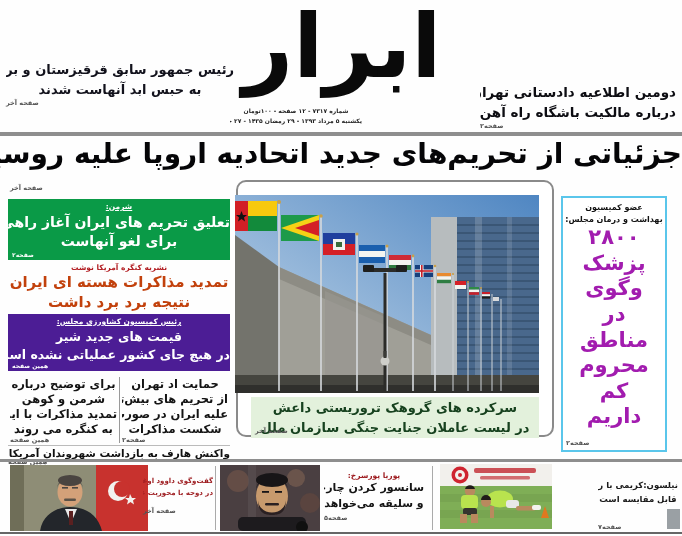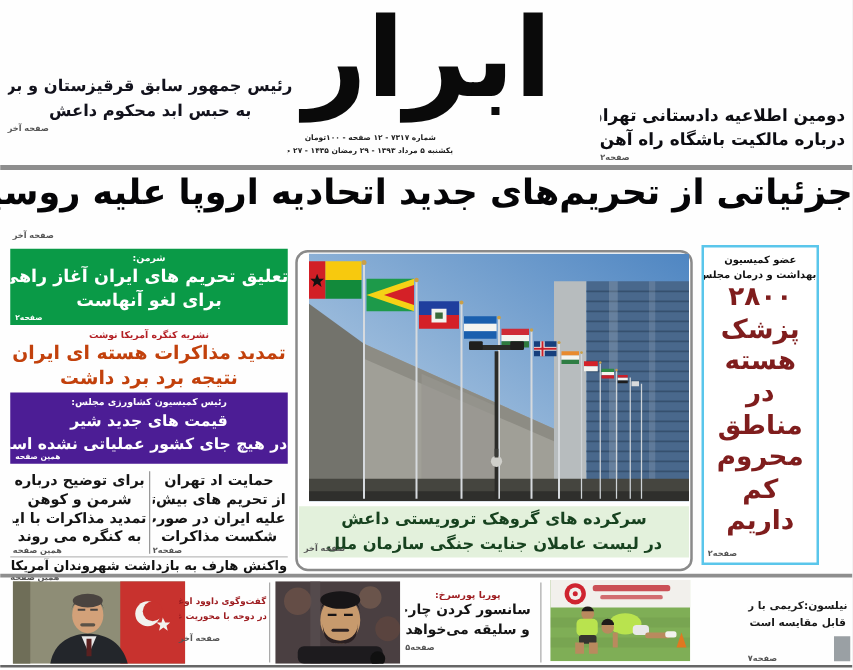--- a/index.html
+++ b/index.html
@@ -25,47 +25,47 @@
   .bar{left:0;right:0;background:#8e8e8e;}
   .headline{top:137px;left:0;right:0;text-align:center;font-size:28px;
         font-weight:bold;color:#050507;white-space:nowrap;}
 
   
   .lcol{left:8px;width:222px;box-sizing:border-box;}
   .green-box{top:199px;height:61px;background:#0a9a47;color:#fff;
         text-align:center;padding-top:3px;}
   .red-box{top:314px;height:57px;background:#4c1d95;color:#fff;
         text-align:center;padding-top:3px;}
-  .box-kicker{font-size:7.5px;font-weight:bold;line-height:1.4;}
+  .box-kicker{font-size:7.5px;font-weight:bold;line-height:1.4;text-decoration:underline;}
   .green-box .l1,.green-box .l2{font-size:14px;font-weight:bold;line-height:1.4;}
   .red-box .l1,.red-box .l2{font-size:12.5px;font-weight:bold;line-height:1.5;}
   .congress{top:263px;text-align:center;}
   .congress .kick{color:#b32025;font-size:7.5px;font-weight:bold;}
   .congress .l{font-size:15px;font-weight:bold;color:#c2410c;line-height:1.35;}
   .twocol{top:377px;height:66px;display:flex;}
   .twocol .col{width:50%;text-align:center;padding:0 2px;box-sizing:border-box;}
   .twocol .col:first-child{border-left:1px solid #999;}
   .twocol .ln{font-size:11.5px;font-weight:bold;color:#141414;line-height:1.3;}
   .hline{left:8px;width:222px;height:1px;background:#bbb;}
   .harf{top:447px;text-align:center;}
   .harf .t{font-size:10.5px;font-weight:bold;color:#101010;}
 
   
-  .photo-box{left:236px;top:200px;width:318px;height:257px;background:#fff;
-        border:2px solid #8a8a8a;border-radius:10px;padding:1px;box-sizing:border-box;}
+  .photo-box{left:236px;top:180px;width:318px;height:257px;background:#fff;
+        border:2px solid #8a8a8a;border-radius:10px;padding:13px;box-sizing:border-box;}
   .photo-frame{width:304px;height:198px;overflow:hidden;background:#9db8d2;}
   .caption{position:relative;margin-top:4px;height:40px;background:#e3f1dc;
         text-align:center;font-size:13px;font-weight:bold;color:#17421f;
         line-height:1.5;padding-top:1px;}
 
   
-  .right-box{left:561px;top:196px;width:94px;height:256px;background:#fff;
+  .right-box{left:561px;top:196px;width:106px;height:256px;background:#fff;
         border:2px solid #5ac6eb;box-sizing:border-box;text-align:center;padding-top:4px;}
   .right-box .k{font-size:8px;font-weight:bold;color:#111;line-height:1.45;}
-  .right-box .big{font-size:21px;font-weight:bold;color:#7f1d1d;line-height:1.22;}
+  .right-box .big{font-size:21px;font-weight:bold;color:#a21caf;line-height:1.22;}
 
   
   .maroon{color:#9e1d21;}
   .b-textA{left:143px;top:476px;width:70px;text-align:center;
         font-size:7px;font-weight:bold;line-height:1.7;letter-spacing:-0.2px;}
   .b-textB{left:324px;top:471px;width:100px;text-align:center;}
   .b-textB .kick{font-size:7.5px;font-weight:bold;}
   .b-textB .ln{font-size:11px;font-weight:bold;color:#141414;line-height:1.45;}
   .b-textC{left:598px;top:478px;width:80px;text-align:center;
         font-size:8.5px;font-weight:bold;color:#1a1a1a;line-height:1.7;}
@@ -85,21 +85,21 @@
   </div>
 
   <div class="abs top-right">
     <div class="nowrap">دومین اطلاعیه دادستانی تهران</div>
     <div class="nowrap">درباره مالکیت باشگاه راه آهن</div>
     <div class="tiny" style="text-align:left;">صفحه۲</div>
   </div>
 
   <div class="abs top-left">
     <div class="nowrap">رئیس جمهور سابق قرقیزستان و برادرش</div>
-    <div class="nowrap">به حبس ابد محکوم داعش</div>
+    <div class="nowrap">به حبس ابد آنهاست شدند</div>
     <div class="tiny" style="text-align:left;">صفحه آخر</div>
   </div>
 
   <div class="abs bar" style="top:132px;height:4px;"></div>
 
   <div class="abs headline">جزئیاتی از تحریم‌های جدید اتحادیه اروپا علیه روسیه</div>
   <div class="abs tiny" style="top:185px;left:10px;">صفحه آخر</div>
 
   <div class="abs lcol green-box">
     <div class="box-kicker">شرمن:</div>
@@ -303,21 +303,21 @@
       <div class="nowrap">در لیست عاملان جنایت جنگی سازمان ملل</div>
       <div class="tiny abs" style="bottom:2px;left:4px;">صفحه آخر</div>
     </div>
   </div>
 
   <div class="abs right-box">
     <div class="k nowrap">عضو کمیسیون</div>
     <div class="k nowrap">بهداشت و درمان مجلس:</div>
     <div class="big nowrap">۲۸۰۰</div>
     <div class="big nowrap">پزشک</div>
-    <div class="big nowrap">هسته</div>
+    <div class="big nowrap">وگوی</div>
     <div class="big nowrap">در</div>
     <div class="big nowrap">مناطق</div>
     <div class="big nowrap">محروم</div>
     <div class="big nowrap">کم</div>
     <div class="big nowrap">داریم</div>
     <div class="tiny abs" style="bottom:2px;left:3px;">صفحه۲</div>
   </div>
 
   <div class="abs bar" style="top:459px;height:3px;"></div>
 

